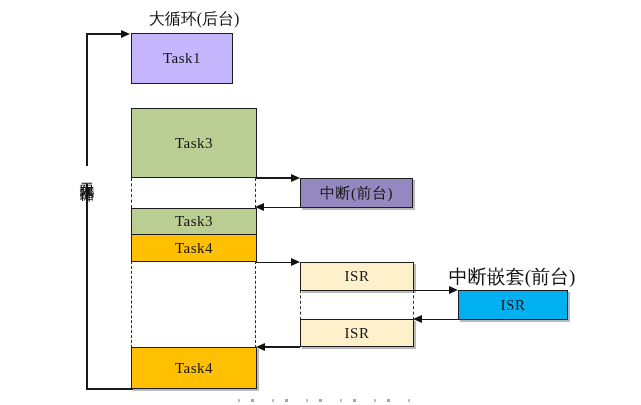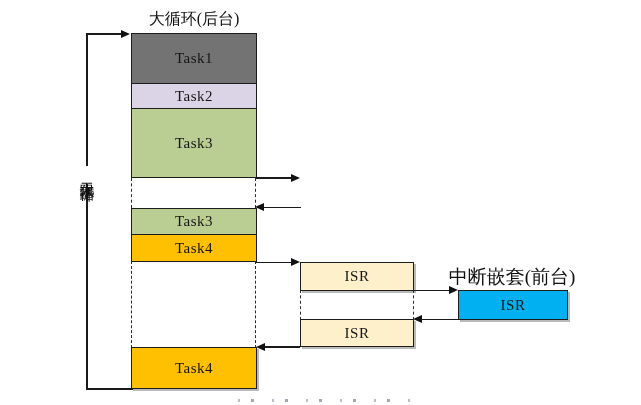--- a/index.html
+++ b/index.html
@@ -49,25 +49,22 @@
 <div id="stage">
 
   <div class="title txt-c" style="left:118px;top:9px;width:152px;">大循环(后台)</div>
 
   <div class="vline" style="left:86px;top:33px;height:356px;"></div>
   <div class="hline" style="left:86px;top:33px;width:36px;"></div>
   <div class="head-r" style="left:121px;top:29.5px;"></div>
   <div class="hline" style="left:86px;top:388px;width:47px;"></div>
   <div class="vertical-label" style="left:77px;top:166px;">无限循环</div>
 
-  <div class="box" style="left: 131px; top: 33px; width: 126px; height: 51px; background-color: #737373; text-align: center;">
+  <div class="box" style="left: 131px; top: 33px; width: 102px; height: 51px; background-color: #c4b5fd; text-align: center;">
     <span>Task1</span>
-  </div>
-  <div class="box" style="left: 131px; top: 83px; width: 126px; height: 26px; background-color: rgb(218, 212, 230);">
-    <span>Task2</span>
   </div>
   <div class="box" style="left: 131px; top: 108px; width: 126px; height: 70px; background-color: rgb(186, 205, 146);">
     <span>Task3</span>
   </div>
 
   <div class="vdash" style="left:131px;top:178px;height:30px;"></div>
   <div class="vdash" style="left:254.5px;top:178px;height:30px;"></div>
 
   <div class="box" style="left: 131px; top: 208px; width: 126px; height: 27px; background-color: rgb(186, 205, 146);">
     <span>Task3</span>
@@ -79,20 +76,23 @@
   <div class="vdash" style="left:131px;top:261px;height:87px;"></div>
   <div class="vdash" style="left:254.5px;top:261px;height:87px;"></div>
 
   <div class="box shadowed" style="left: 131px; top: 347px; width: 126px; height: 42px; background-color: rgb(254, 192, 0);">
     <span>Task4</span>
   </div>
 
   <div class="hline" style="left:256px;top:177px;width:36px;"></div>
   <div class="head-r" style="left:291px;top:173.5px;"></div>
 
+  <div class="box shadowed" style="left: 300px; top: 178px; width: 113px; height: 30px; background-color: rgb(148, 136, 192);">
+    <span>中断(前台)</span>
+  </div>
 
   <div class="hline" style="left:264px;top:206.5px;width:37px;"></div>
   <div class="head-l" style="left:255px;top:203px;"></div>
 
   <div class="hline" style="left:256px;top:261.5px;width:36px;"></div>
   <div class="head-r" style="left:291px;top:258px;"></div>
 
   <div class="box shadowed" style="left: 300px; top: 262px; width: 114px; height: 29px; background-color: rgb(253, 240, 202);">
     <span>ISR</span>
   </div>

